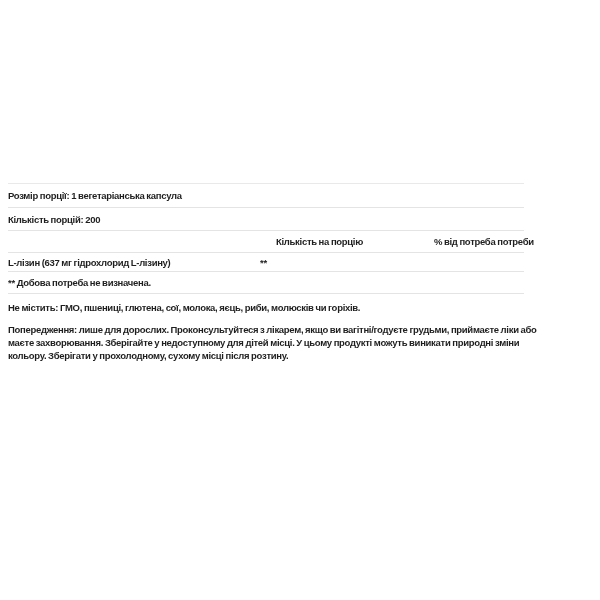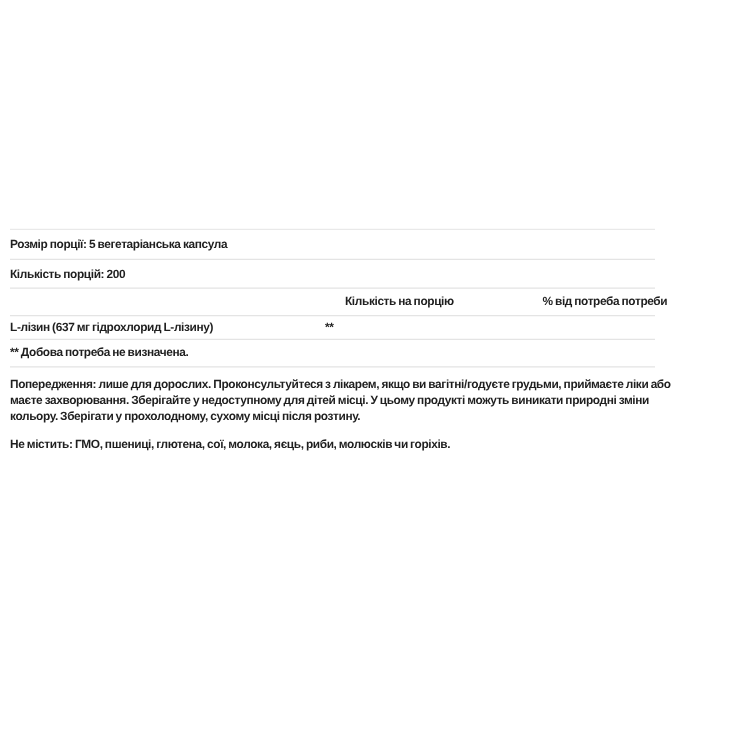--- a/index.html
+++ b/index.html
@@ -54,21 +54,21 @@
   }
 </style>
 </head>
 <body>
 
 <div class="label-block">
 
   <div class="facts-table">
 
     <div class="t-row full r-serving">
-      <span class="cell">Розмір порції: 5 вегетаріанська капсула</span>
+      <span class="cell">Розмір порції: 1 вегетаріанська капсула</span>
     </div>
 
     <div class="t-row full r-count">
       <span class="cell">Кількість порцій: 200</span>
     </div>
 
     <div class="t-row r-headers">
       <span class="cell"></span>
       <span class="cell">Кількість на порцію</span>
       <span class="cell">% від потреба потреби</span>
@@ -79,19 +79,19 @@
       <span class="cell">**</span>
     </div>
 
     <div class="t-row full r-footnote">
       <span class="cell">** Добова потреба не визначена.</span>
     </div>
 
   </div>
 
   <div class="paragraphs">
+    <p>Не містить: ГМО, пшениці, глютена, сої, молока, яєць, риби, молюсків чи горіхів.</p>
     <p>Попередження: лише для дорослих. Проконсультуйтеся з лікарем, якщо ви вагітні/годуєте грудьми, приймаєте ліки або
 маєте захворювання. Зберігайте у недоступному для дітей місці. У цьому продукті можуть виникати природні зміни
 кольору. Зберігати у прохолодному, сухому місці після розтину.</p>
-    <p>Не містить: ГМО, пшениці, глютена, сої, молока, яєць, риби, молюсків чи горіхів.</p>
   </div>
 
 </div>
 
 </body></html>

